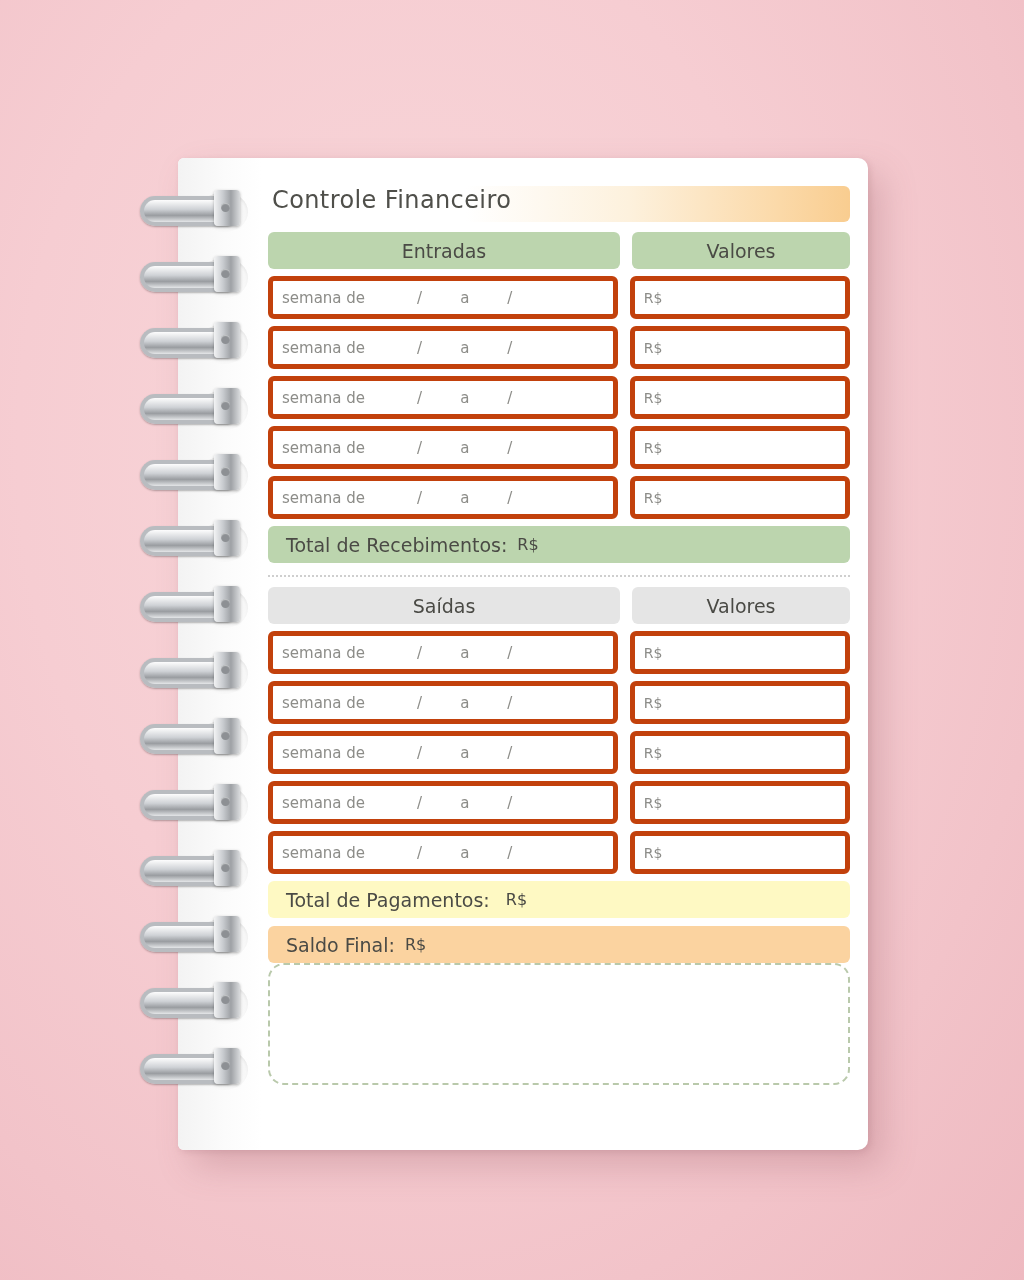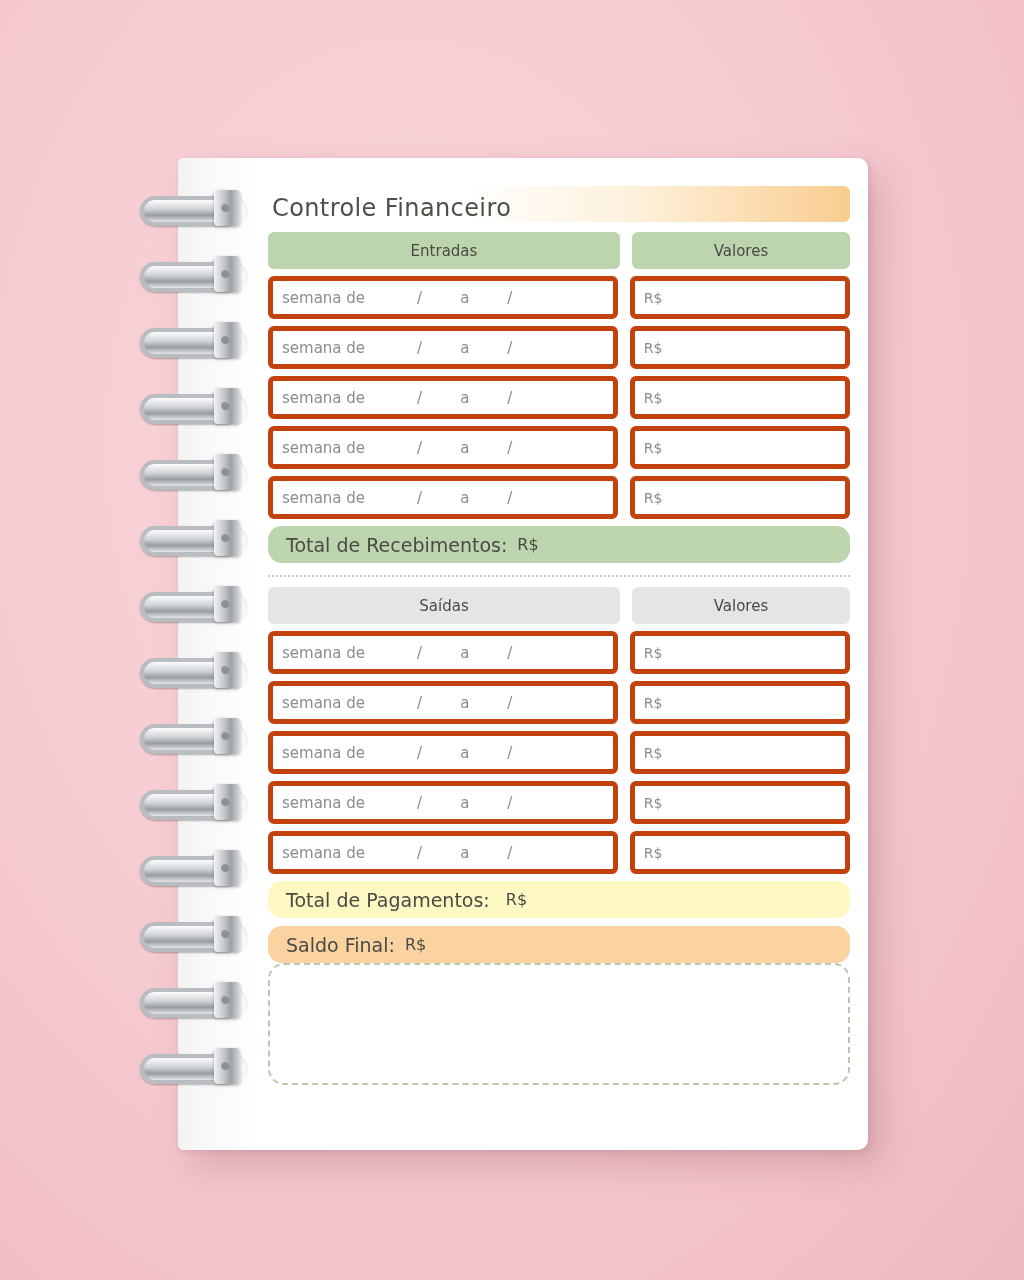--- a/index.html
+++ b/index.html
@@ -97,21 +97,21 @@
     width: 582px;
     height: 940px;
   }
 
   .title-bar {
     position: relative;
     height: 36px;
     border-radius: 6px;
     background: linear-gradient(to right, #ffffff 0%, #ffffff 34%, #fdf1dd 62%, #fbd9a8 88%, #f9cd90 100%);
     display: flex;
-    align-items: flex-end;
+    align-items: flex-start;
     margin-bottom: 10px;
   }
   .title-text {
     font-size: 24px;
     color: #4f4f4a;
     letter-spacing: 0.4px;
     padding-left: 4px;
     font-family: "DejaVu Sans", sans-serif;
     font-weight: 400;
   }
@@ -123,21 +123,21 @@
   }
   .col-left { width: 352px; }
   .col-right { width: 218px; }
 
   .hdr {
     height: 37px;
     border-radius: 6px;
     display: flex;
     align-items: center;
     justify-content: center;
-    font-size: 15px;
+    font-size: 19px;
     color: #4a4a45;
     font-family: "DejaVu Sans", sans-serif;
   }
   .hdr.green { background: #bcd5ae; }
   .hdr.pink  { background: #e5e5e5; }
 
   .field {
     height: 33px;
     border: 5px solid #c2410c;
     border-radius: 6px;
@@ -149,21 +149,21 @@
     font-family: "DejaVu Sans", sans-serif;
   }
   .field .lbl { padding-left: 9px; }
   .field .slash1 { margin-left: 52px; }
   .field .a      { margin-left: 38px; }
   .field .slash2 { margin-left: 38px; }
   .field .rs { padding-left: 9px; font-size: 14px; }
 
   .total-bar {
     height: 37px;
-    border-radius: 14px;
+    border-radius: 6px;
     display: flex;
     align-items: center;
     font-size: 19px;
     color: #4a4a45;
     font-family: "DejaVu Sans", sans-serif;
     padding-left: 18px;
     gap: 10px;
   }
   .total-bar .amt { font-size: 16px; color: #4a4a45; }
   .total-bar.green  { background: #bcd5ae; }

